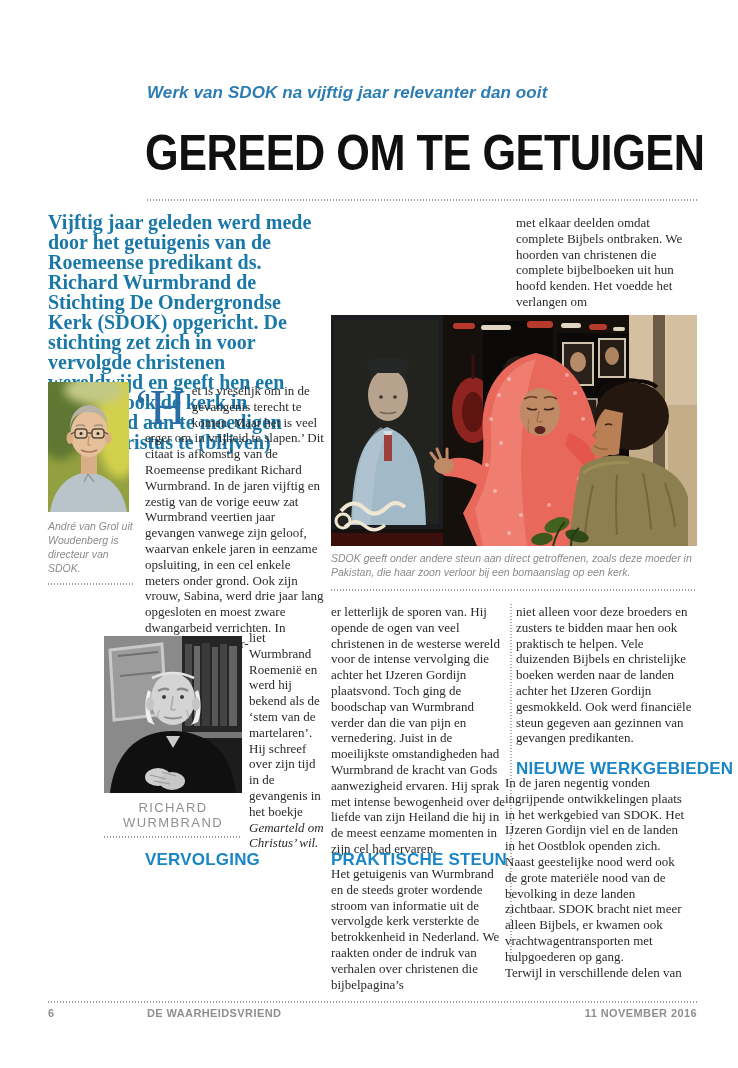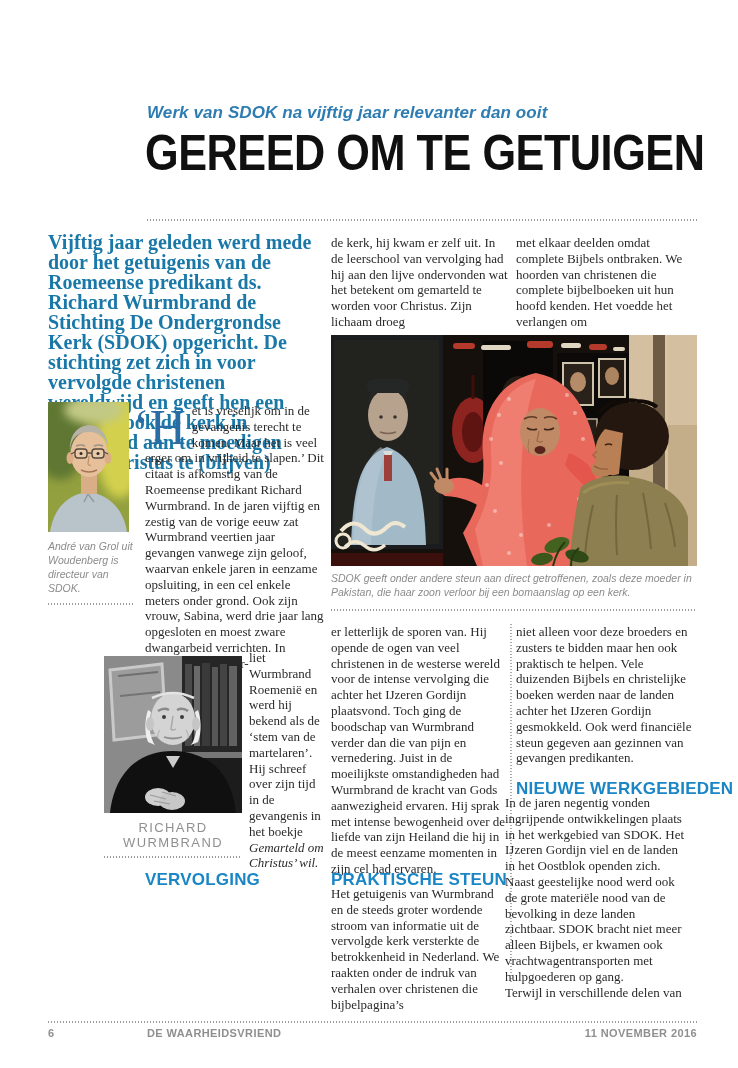--- a/index.html
+++ b/index.html
@@ -1,18 +1,18 @@
 <!DOCTYPE html>
 <html lang="nl"><head>
 <meta charset="utf-8">
 <style>
   html,body{margin:0;padding:0;background:#ffffff;}
   .page{position:relative;width:738px;height:1068px;background:#fff;overflow:hidden;
         font-family:"Liberation Serif", serif;color:#2a2a2a;}
-  .abs{position:absolute;margin-top:20px;}
+  .abs{position:absolute;}
   
   .kicker{left:147px;top:83px;font-family:"Liberation Sans",sans-serif;
           font-style:italic;font-weight:600;font-size:17px;color:#2e7db2;letter-spacing:.1px;}
   .headline{left:145px;top:124px;margin:0;font-family:"Liberation Sans",sans-serif;
             font-weight:700;font-size:48px;color:#101010;letter-spacing:-.5px;white-space:nowrap;}
   .headline .hl{display:inline-block;transform:scale(.9,1.05);transform-origin:left top;}
   
   .dotline{height:2px;background-image:repeating-linear-gradient(90deg,#9b9b9b 0 1px,transparent 1px 3px);
            background-size:3px 2px;}
   .vdot{width:2px;background-image:repeating-linear-gradient(180deg,#ababab 0 1px,transparent 1px 3px);}
@@ -45,21 +45,20 @@
 <body>
 
 <div class="page">
 
   <div class="abs kicker">Werk van SDOK na vijftig jaar relevanter dan ooit</div>
   <h1 class="abs headline"><span class="hl">GEREED OM TE GETUIGEN</span></h1>
   <div class="abs dotline" style="left:147px;top:199px;width:550px"></div>
 
   <div class="abs intro">Vijftig jaar geleden werd mede door het getuigenis van de Roemeense predikant ds. Richard Wurmbrand de Stichting De Ondergrondse Kerk (SDOK) opgericht. De stichting zet zich in voor vervolgde christenen wereldwijd en geeft hen een stem om ook de kerk in Nederland aan te moedigen Jezus Christus te (blijven) volgen.</div>
 
-  <div class="abs body w177" style="left:331px;top:215px">de kerk, hij kwam er zelf uit. In de leerschool van vervolging had hij aan den lijve ondervonden wat het betekent om gemarteld te worden voor Christus. Zijn lichaam droeg</div>
 
   <div class="abs body w181" style="left:516px;top:215px">met elkaar deelden omdat complete Bijbels ontbraken. We hoorden van christenen die complete bijbelboeken uit hun hoofd kenden. Het voedde het verlangen om</div>
 
   <div class="abs photo" style="left:331px;top:315px;width:366px;height:231px">
     <svg width="366" height="231" viewBox="0 0 366 231">
       <rect width="366" height="231" fill="#16100c"></rect>
 
       <rect x="298" y="0" width="68" height="231" fill="#c4ae8a"></rect>
       <rect x="298" y="0" width="68" height="90" fill="#d4c0a0"></rect>
       <rect x="322" y="0" width="12" height="231" fill="#6e5b45"></rect>

